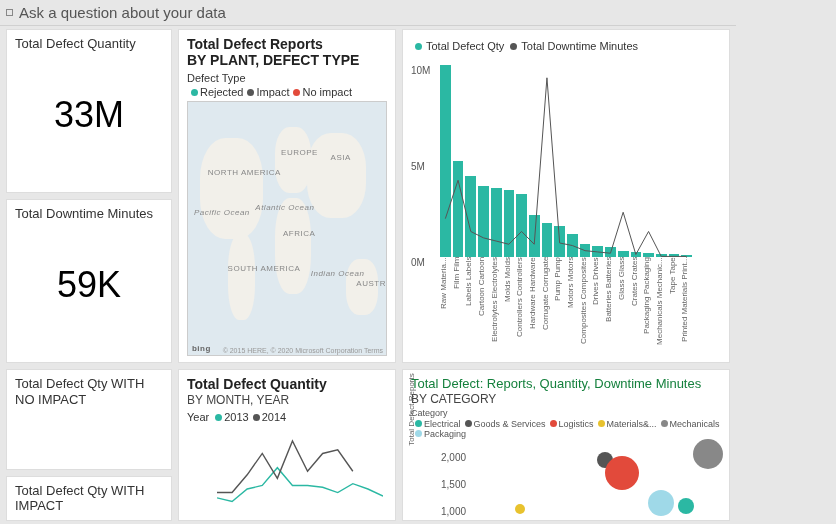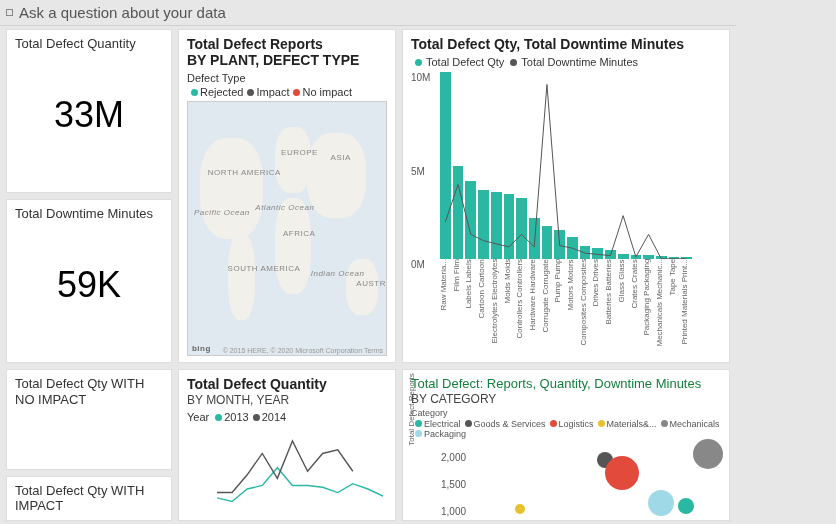--- a/index.html
+++ b/index.html
@@ -19,21 +19,21 @@
   .map-tile{flex:1;display:flex;flex-direction:column;width:314px}
   .ct{font-size:14px;font-weight:bold;color:#222;line-height:1.15}
   .sub{font-size:12px;color:#444;margin-top:1px}
   .legend{font-size:11px;color:#333;margin-top:4px;display:flex;align-items:center;flex-wrap:wrap;gap:2px}
   .dot{display:inline-block;width:7px;height:7px;border-radius:50%;margin:0 2px 0 4px}
   .map{flex:1;margin-top:3px;position:relative;background:#dfe9ef;border:1px solid #ccc;overflow:hidden;font-size:8px;color:#777}
   .land{position:absolute;background:#f2f0ea;border-radius:40%}
   .mlabel{position:absolute;font-size:8px;color:#888;letter-spacing:.5px}
   .credit{position:absolute;bottom:1px;right:3px;font-size:7px;color:#999}
   .combo-tile{width:328px;display:flex;flex-direction:column}
-  .combo-chart{flex:1;position:relative;margin-top:4px}
+  .combo-chart{flex:1;position:relative;margin-top:13px}
   .axis-l{position:absolute;left:0;top:0;bottom:34%;width:28px;font-size:10px;color:#555}
   .axis-r{position:absolute;right:0;top:0;bottom:34%;width:28px;font-size:10px;color:#555;text-align:right}
   .tick{position:absolute;left:0;width:100%}
   .plot{position:absolute;left:28px;right:28px;top:0;bottom:34%}
   .barwrap{position:absolute;bottom:0;top:0;left:0;right:0;display:flex;align-items:flex-end}
   .bar{flex:1;margin:0 1px;background:#2bb8a3}
   .xlabels{position:absolute;left:28px;right:28px;bottom:0;top:66%;display:flex}
   .xl{flex:1;font-size:8px;color:#666;writing-mode:vertical-rl;transform:rotate(180deg);text-align:right;overflow:hidden;white-space:nowrap}
   .line-svg{position:absolute;left:0;top:0;width:100%;height:100%}
   .qty-tile{flex:1;display:flex;flex-direction:column;width:314px}
@@ -94,21 +94,20 @@
         <span class="mlabel" style="left:85%;top:70%">AUSTR</span>
         <span class="mlabel" style="left:3%;top:42%;font-style:italic">Pacific Ocean</span>
         <span class="mlabel" style="left:34%;top:40%;font-style:italic">Atlantic Ocean</span>
         <span class="mlabel" style="left:62%;top:66%;font-style:italic">Indian Ocean</span>
         <span class="mlabel" style="left:2%;bottom:2px;font-weight:bold;color:#666">bing</span>
         <span class="credit">© 2015 HERE, © 2020 Microsoft Corporation Terms</span>
       </div>
     </div>
 
     <div class="tile combo-tile">
-      <div class="ct">Total Defect Qty, Total Downtime Minutes</div>
       <div class="legend" id="combo-legend">
           <span class="dot" style="background:#2bb8a3"></span>
           <span>Total Defect Qty</span>
           <span class="dot" style="background:#555"></span>
           <span>Total Downtime Minutes</span>
         </div>
       <div class="combo-chart">
         <div class="axis-l" id="axis-l">
             <div class="tick" style="top: 0%;">10M</div>
             <div class="tick" style="top: 50%;">5M</div>

